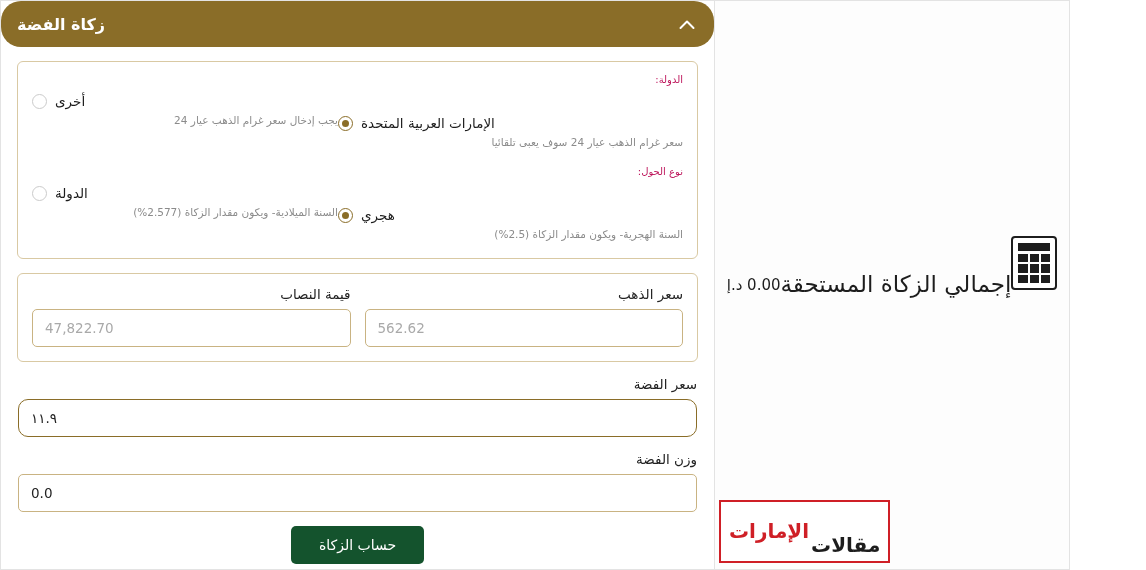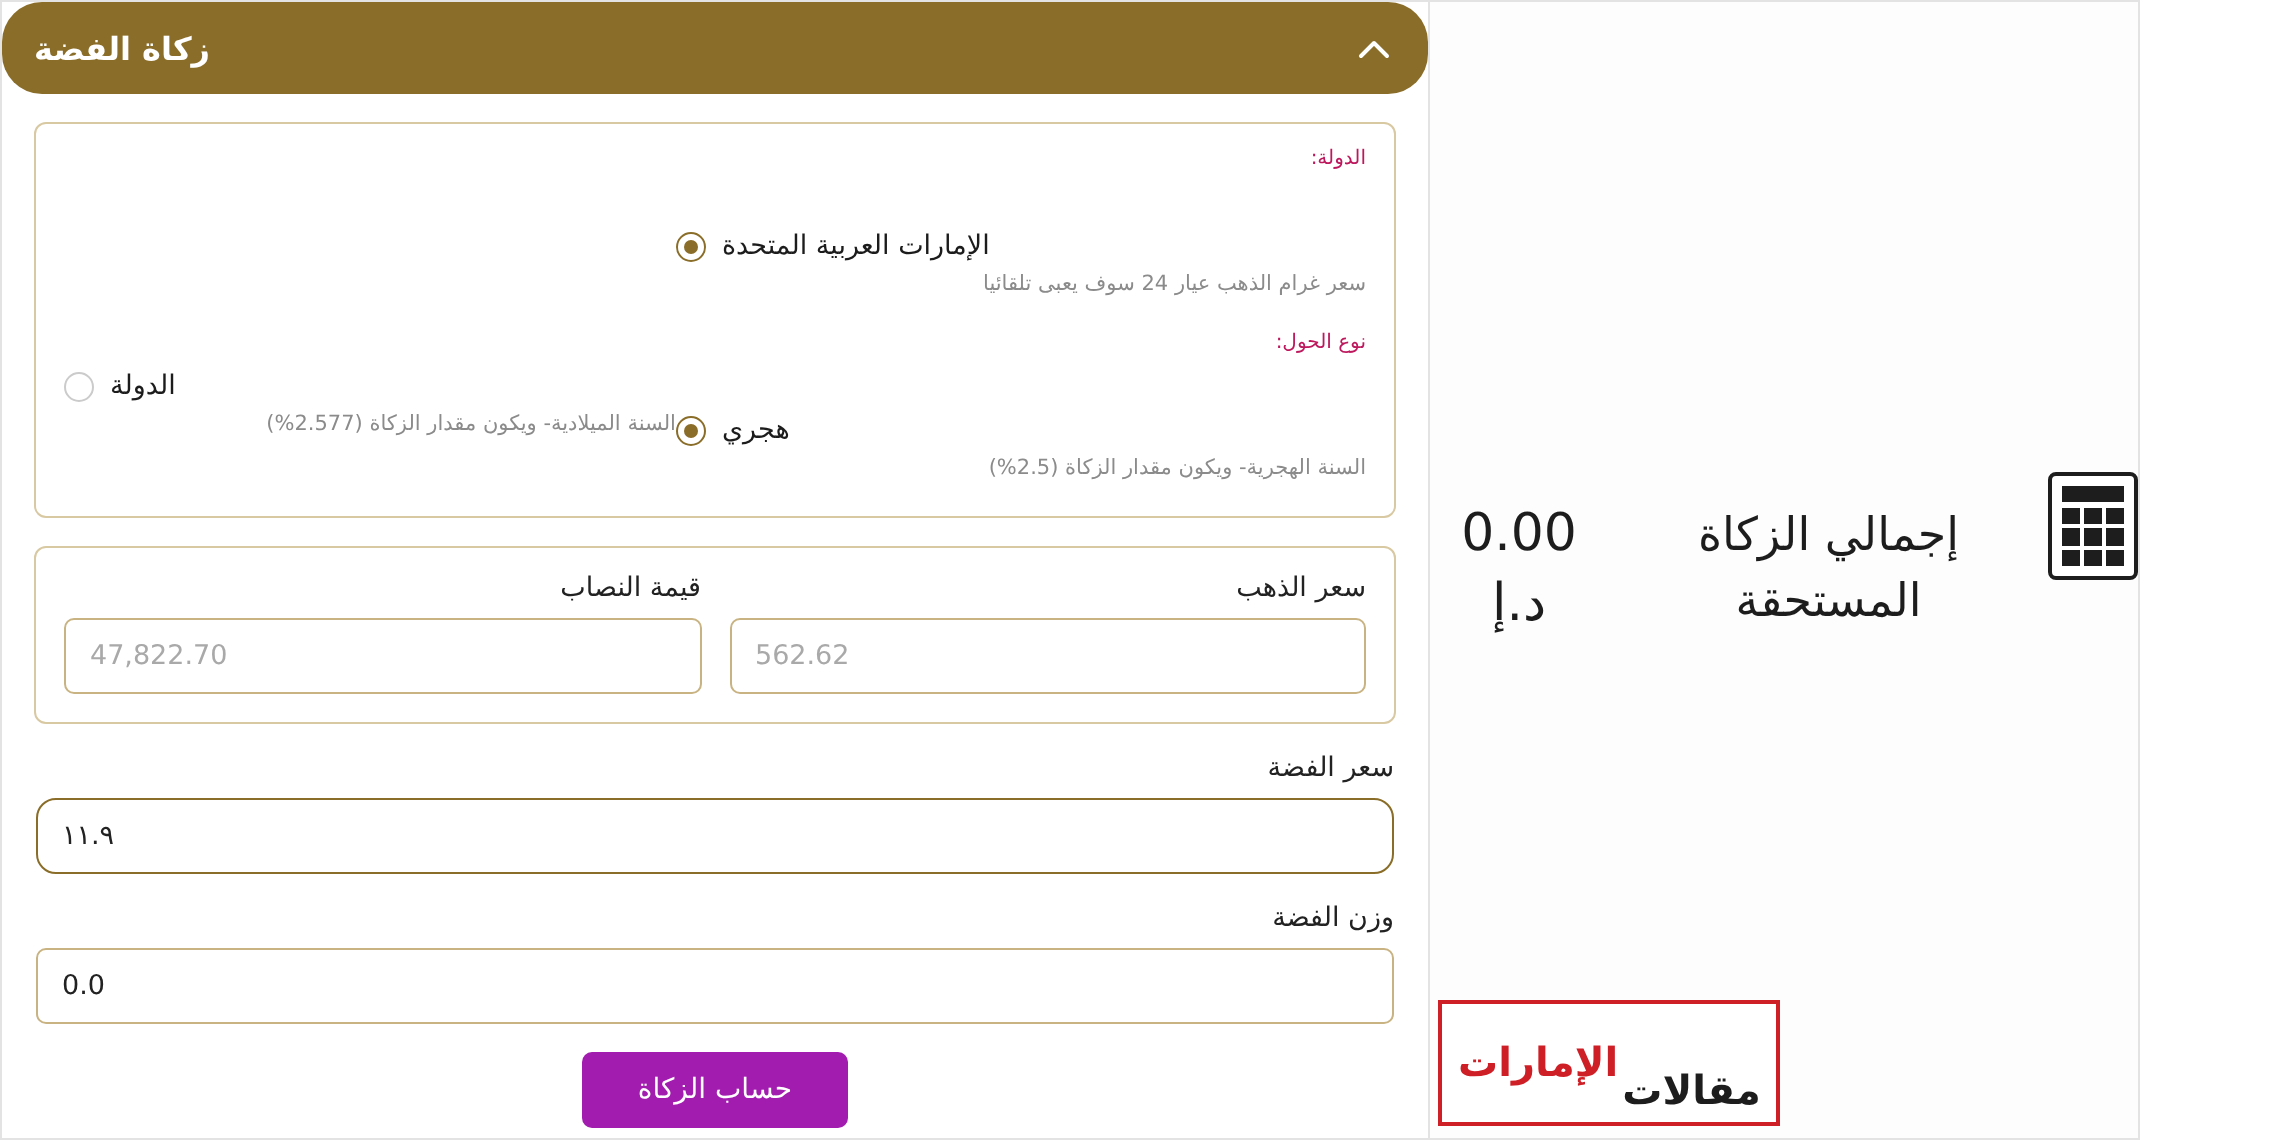--- a/index.html
+++ b/index.html
@@ -178,21 +178,21 @@
     border-radius: 10px;
   }
   .field-block { padding: 0 1px; margin-bottom: 14px; }
 
   .btn-row {
     display: flex;
     justify-content: center;
     margin-top: 6px;
   }
   .calc-btn {
-    background: #a21caf;
+    background: #14532d;
     color: #fff;
     border: none;
     border-radius: 5px;
     padding: 11px 28px;
     font-size: 14px;
     cursor: pointer;
     font-family: "DejaVu Sans", "Liberation Sans", sans-serif;
   }
 
   
@@ -237,21 +237,21 @@
     background: #1d1d1d;
     display: block;
   }
   .total-label {
     font-size: 23px;
     color: #1d1d1d;
     text-align: center;
     line-height: 1.45;
   }
   .total-value {
-    font-size: 26px;
+    font-size: 15px;
     color: #1d1d1d;
     text-align: center;
     line-height: 1.35;
     direction: rtl;
   }
 
   .watermark {
     position: absolute;
     left: 4px;
     bottom: 6px;
@@ -288,20 +288,27 @@
 
         <div class="field-label">الدولة:</div>
         <div class="radio-row">
           <div class="radio-col first">
             <div class="radio-line">
               <span class="radio-dot checked"></span>
               <span class="radio-label">الإمارات العربية المتحدة</span>
             </div>
             <div class="radio-hint">سعر غرام الذهب عيار 24 سوف يعبى تلقائيا</div>
           </div>
+          <div class="radio-col second">
+            <div class="radio-line">
+              <span class="radio-dot unchecked"></span>
+              <span class="radio-label">أخرى</span>
+            </div>
+            <div class="radio-hint">يجب إدخال سعر غرام الذهب عيار 24</div>
+          </div>
         </div>
 
         <div style="height:14px"></div>
 
         <div class="field-label">نوع الحول:</div>
         <div class="radio-row">
           <div class="radio-col first">
             <div class="radio-line">
               <span class="radio-dot checked"></span>
               <span class="radio-label">هجري</span>

